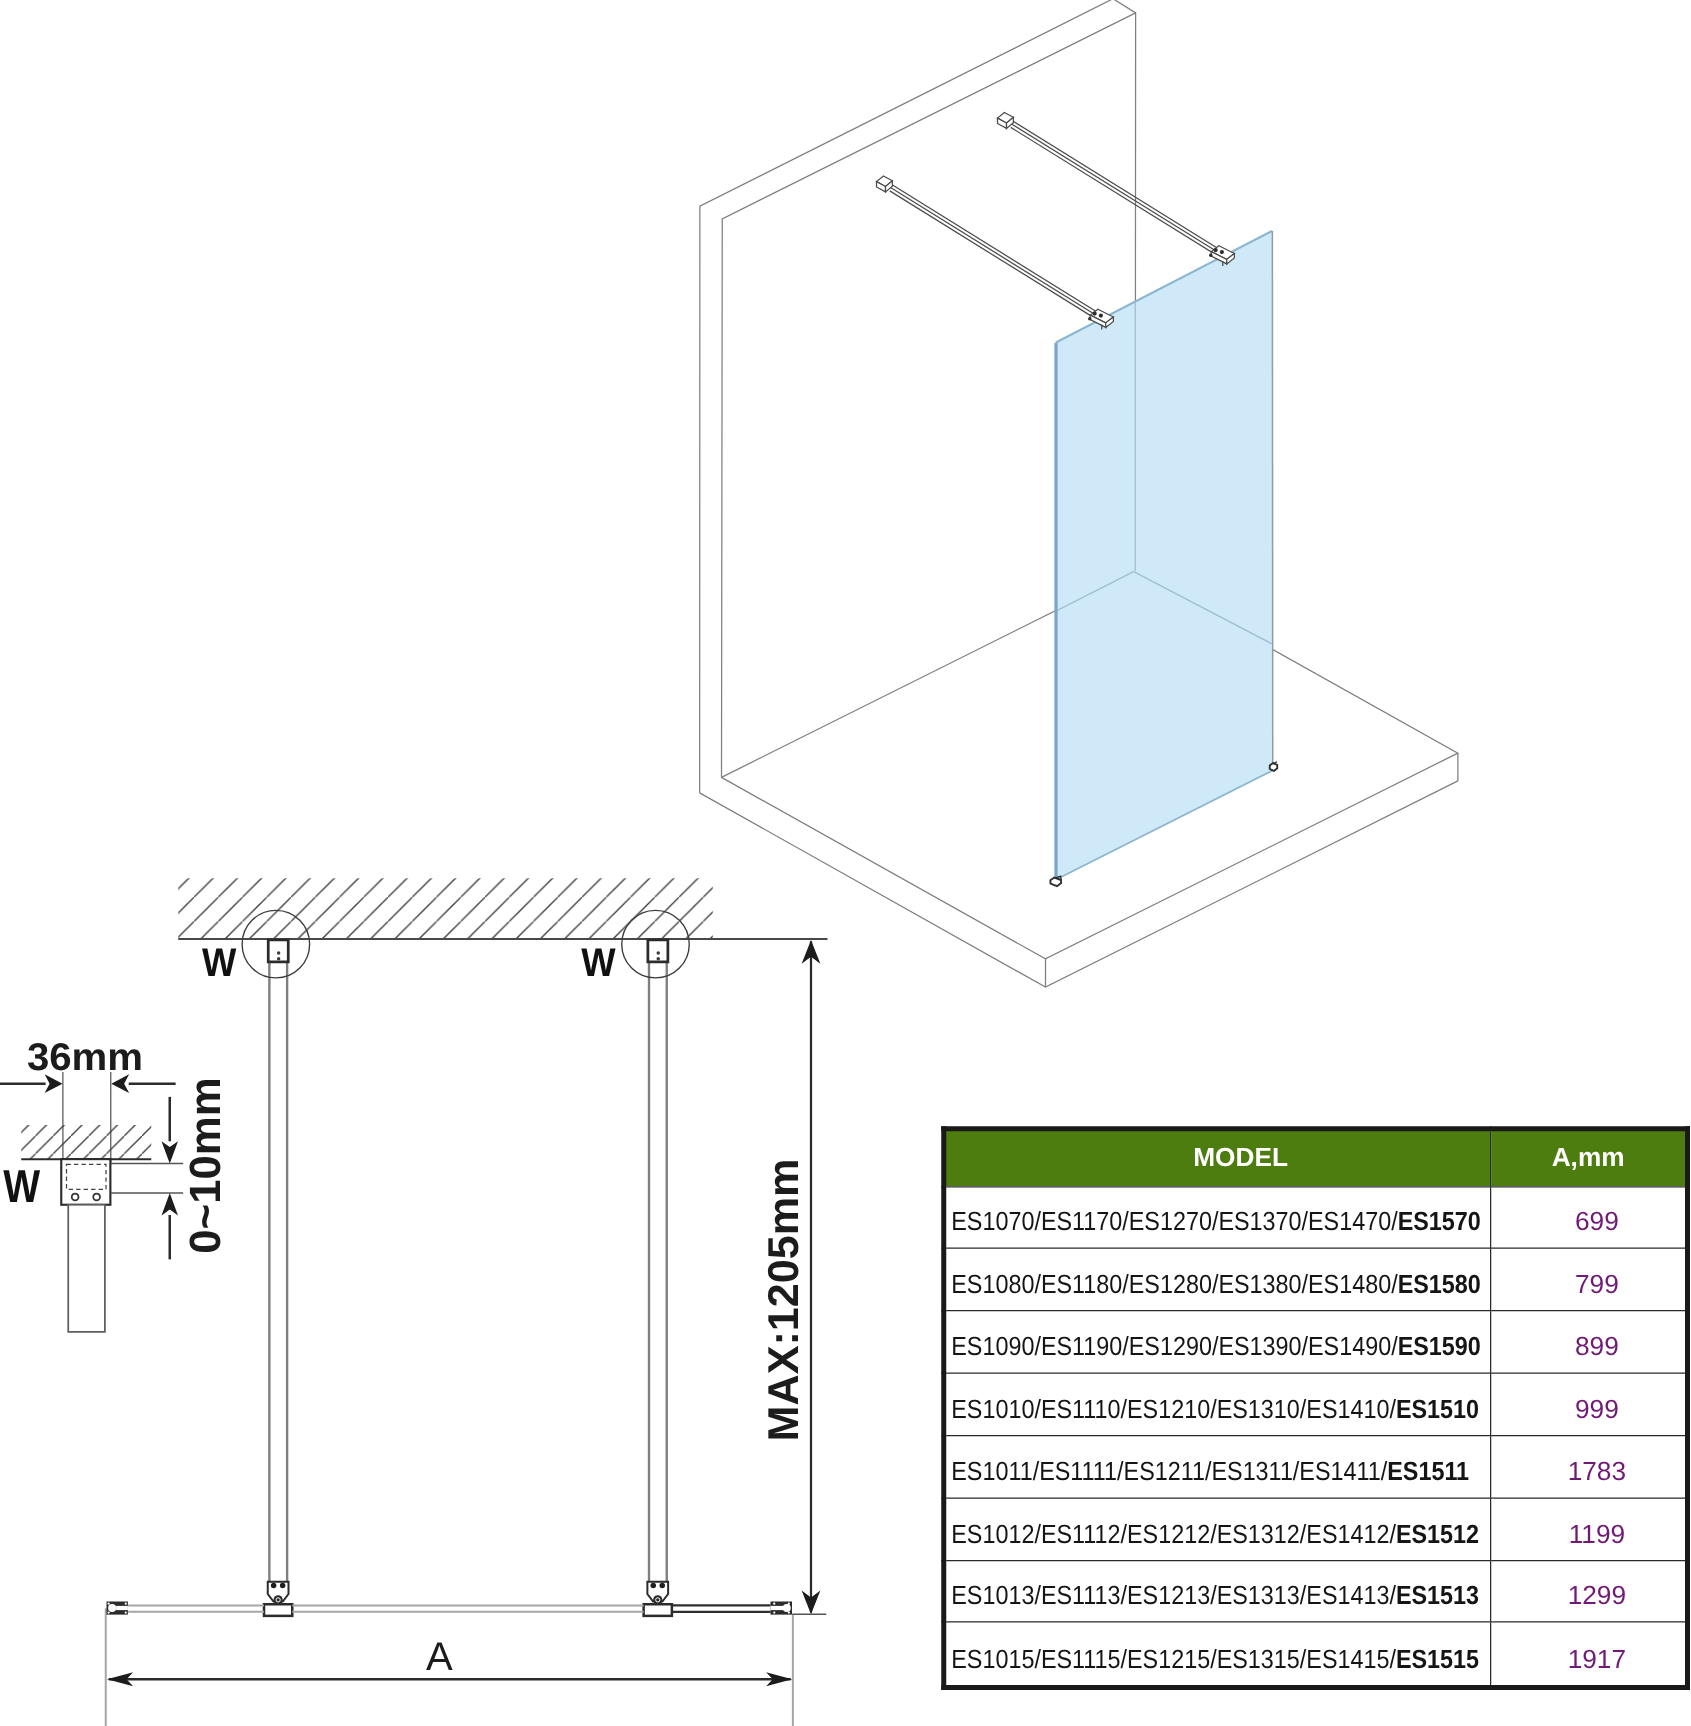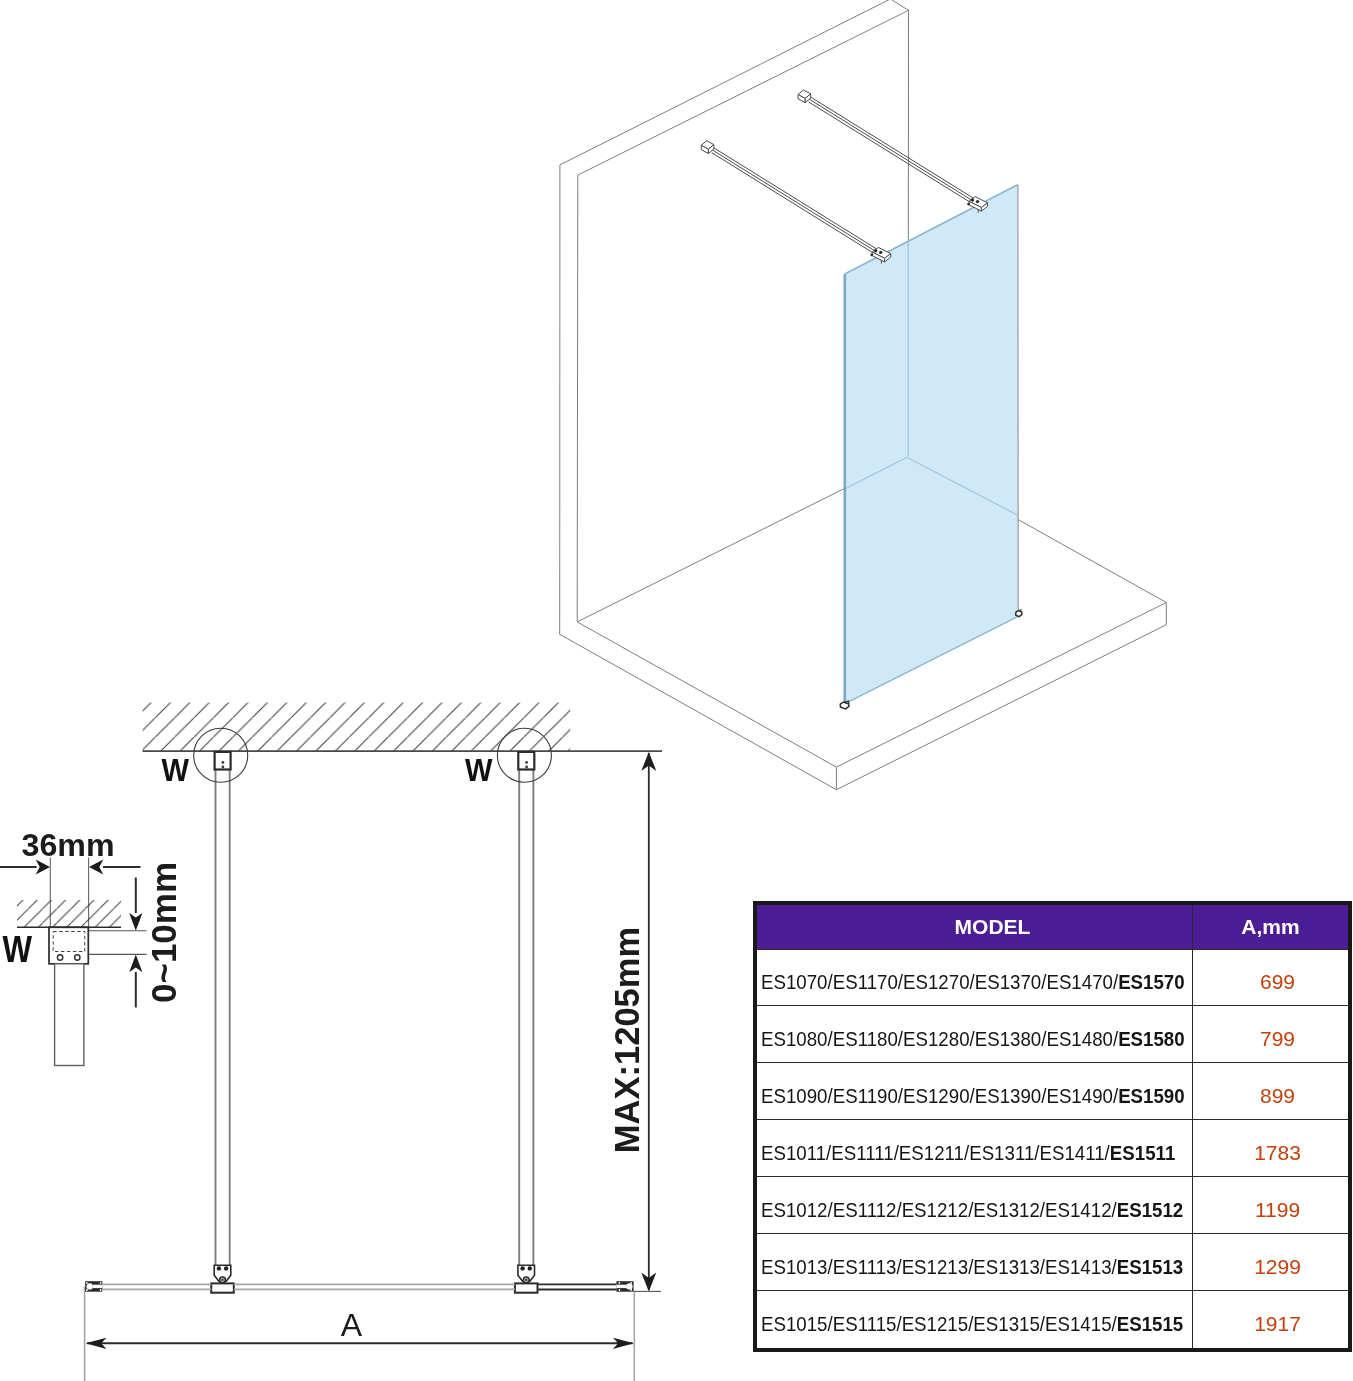--- a/index.html
+++ b/index.html
@@ -1,25 +1,25 @@
 <!DOCTYPE html>
 <html><head>
 <meta charset="utf-8">
 <style>
 html,body{margin:0;padding:0;background:#fff;-webkit-font-smoothing:antialiased;}
 #page{position:relative;width:1353px;height:1381px;background:#fff;overflow:hidden;font-family:"Liberation Sans",sans-serif;}
 #draw{position:absolute;left:0;top:0;}
 #tbl{position:absolute;left:753px;top:901px;width:599px;height:451px;box-sizing:border-box;}
 table{border-collapse:collapse;width:100%;height:100%;table-layout:fixed;border:4px solid #1b1918;}
 th,td{border:1.5px solid #2a2a2a;padding:0;overflow:hidden;}
-th{background:#4c1d95;color:#fff;font-size:21px;font-weight:bold;}
+th{background:#4d7c0f;color:#fff;font-size:21px;font-weight:bold;}
 th.m{text-indent:36px;}
 td.m{padding-left:4px;padding-top:9px;}
 td.m span{display:inline-block;transform:scaleX(0.89);transform-origin:0 50%;font-size:21px;white-space:nowrap;color:#151515;}
-td.n{text-align:center;font-size:21px;color:#c2410c;padding-left:14px;padding-top:9px;}
+td.n{text-align:center;font-size:21px;color:#701a75;padding-left:14px;padding-top:9px;}
 </style>
 </head>
 <body>
 <div id="page">
 <svg id="draw" width="1353" height="1381" viewBox="0 0 1353 1381">
 <defs>
 <pattern id="h1" width="19.4" height="19.4" patternUnits="userSpaceOnUse">
 <line x1="-1" y1="20.4" x2="20.4" y2="-1" stroke="#3d3d3d" stroke-width="1.05"></line>
 </pattern>
 <pattern id="h2" width="14.2" height="14.2" patternUnits="userSpaceOnUse">
@@ -235,20 +235,24 @@
           </tr>
 <tr>
             <td class="m"><span>ES1080/ES1180/ES1280/ES1380/ES1480/<b>ES1580</b></span></td>
             <td class="n">799</td>
           </tr>
 <tr>
             <td class="m"><span>ES1090/ES1190/ES1290/ES1390/ES1490/<b>ES1590</b></span></td>
             <td class="n">899</td>
           </tr>
 <tr>
+            <td class="m"><span>ES1010/ES1110/ES1210/ES1310/ES1410/<b>ES1510</b></span></td>
+            <td class="n">999</td>
+          </tr>
+<tr>
             <td class="m"><span>ES1011/ES1111/ES1211/ES1311/ES1411/<b>ES1511</b></span></td>
             <td class="n">1783</td>
           </tr>
 <tr>
             <td class="m"><span>ES1012/ES1112/ES1212/ES1312/ES1412/<b>ES1512</b></span></td>
             <td class="n">1199</td>
           </tr>
 <tr>
             <td class="m"><span>ES1013/ES1113/ES1213/ES1313/ES1413/<b>ES1513</b></span></td>
             <td class="n">1299</td>

